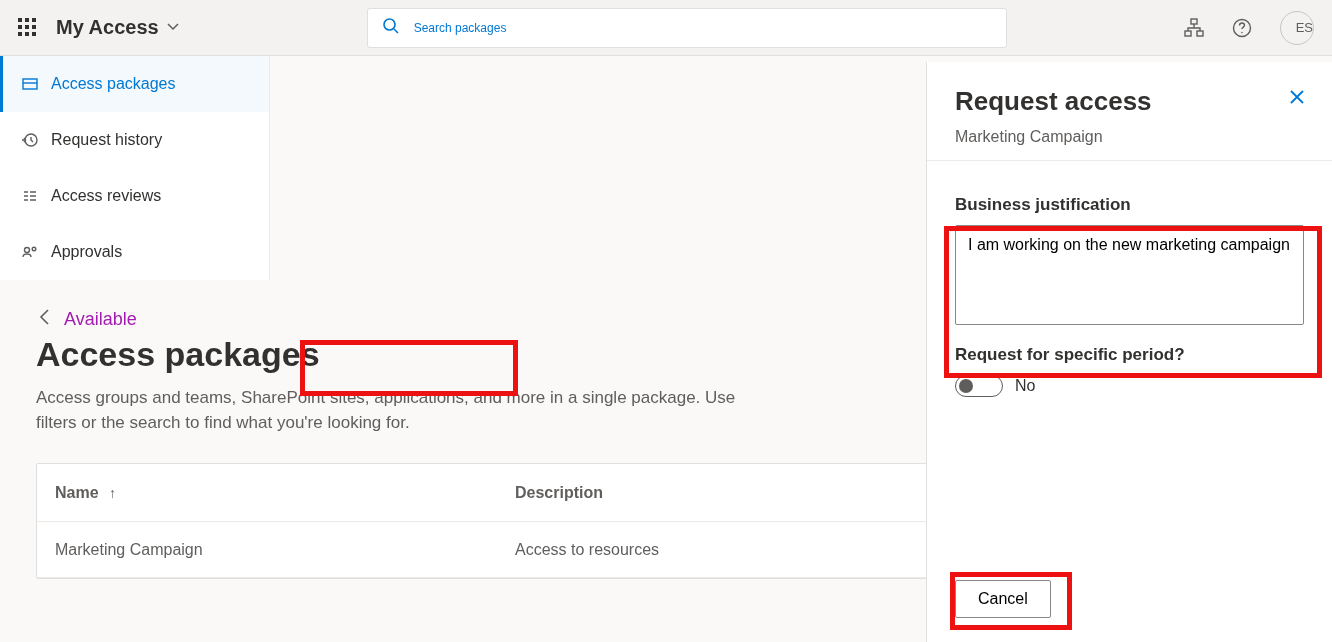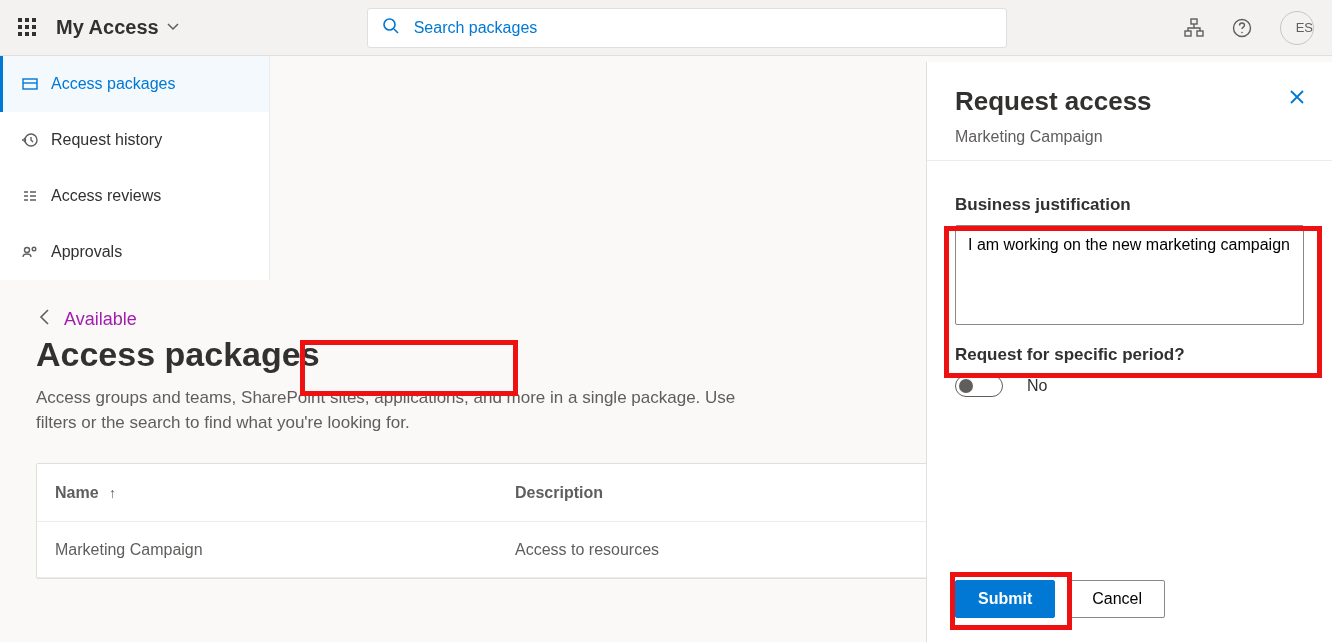--- a/index.html
+++ b/index.html
@@ -48,21 +48,21 @@
     border:1px solid #e1dfdd;
     border-radius:3px;
     display:flex;
     align-items:center;
     padding:0 14px;
     gap:14px;
     color:#0078d4;
   }
   .searchbox input {
     border:none; outline:none;
-    font-size:16px;
+    font-size:12px;
     color:#b91c1c;
     flex:1;
     background:transparent;
   }
   .searchbox input::placeholder { color:#0078d4; }
   .topbar-right {
     margin-left:auto;
     display:flex;
     align-items:center;
     gap:28px;
@@ -169,21 +169,21 @@
   .field-label { font-size:17px; font-weight:700; margin:16px 0 10px; }
   .justification {
     width:100%; height:100px;
     border:1px solid #8a8886;
     border-radius:2px;
     padding:10px 12px;
     font-size:16px;
     font-family:inherit;
     resize:none;
   }
-  .toggle-row { display:flex; align-items:center; gap:24px; margin-top:8px;}
+  .toggle-row { display:flex; align-items:center; gap:12px; margin-top:8px;}
   .toggle {
     width:48px;height:22px;border:1px solid #605e5c;border-radius:11px;
     position:relative;background:#fff;
   }
   .toggle::after{
     content:"";position:absolute;left:3px;top:3px;width:14px;height:14px;
     background:#605e5c;border-radius:50%;
   }
   .toggle-label{font-size:16px;color:#323130;}
 
@@ -340,20 +340,19 @@
     <div class="field-label">Business justification</div>
     <textarea class="justification" style="">I am working on the new marketing campaign</textarea>
 
     <div class="field-label">Request for specific period?</div>
     <div class="toggle-row">
       <div class="toggle"></div>
       <span class="toggle-label">No</span>
     </div>
   </div>
   <div class="panel-footer">
-    <button class="btn primary">Submit</button>
     <button class="btn">Cancel</button>
   </div>
 </div>
 
 <div class="hl" style="left:300px; top:340px; width:218px; height:56px;"></div>
 <div class="hl" style="left:944px; top:226px; width:378px; height:152px;"></div>
 <div class="hl" style="left:950px; top:572px; width:122px; height:58px;"></div>
 
 </body></html>

